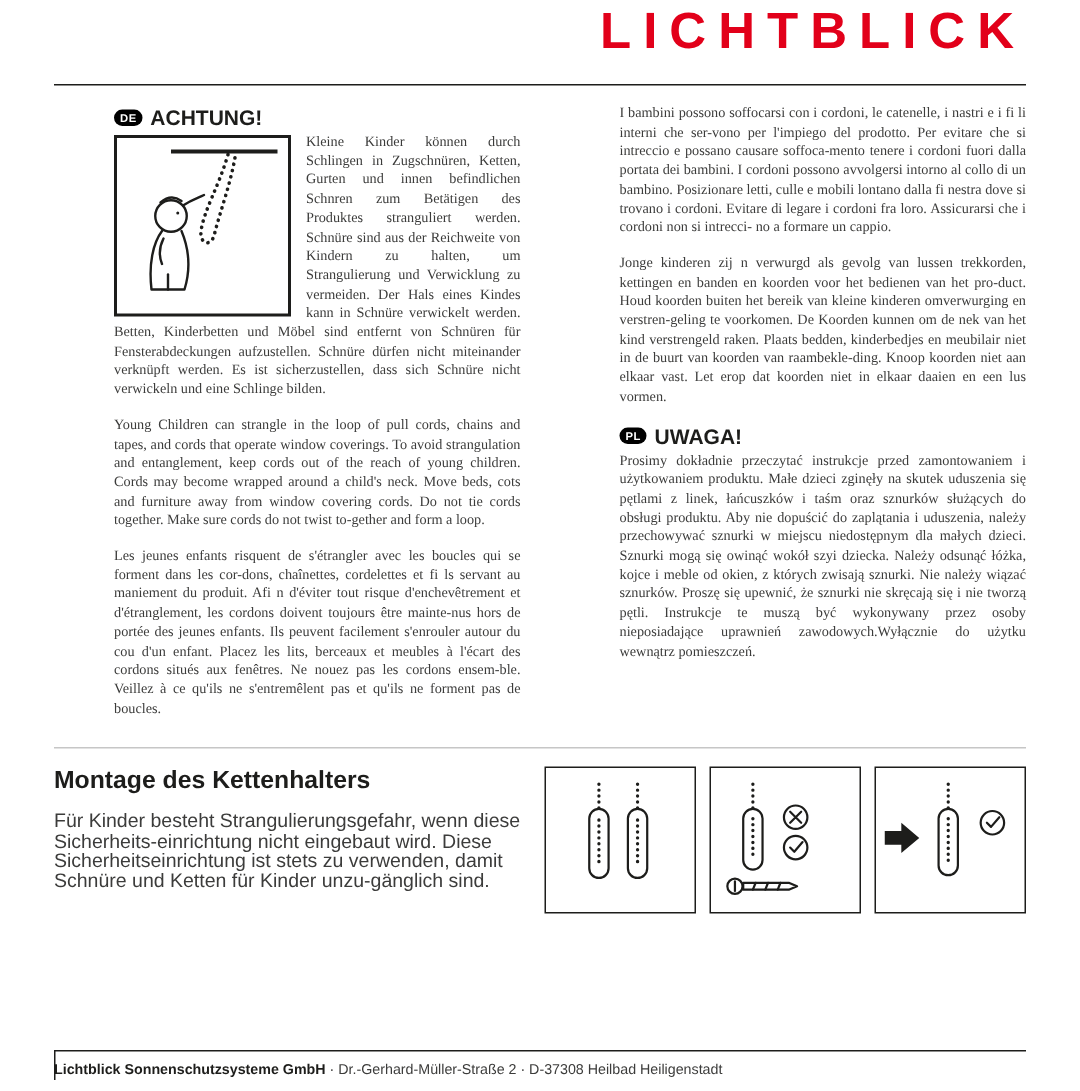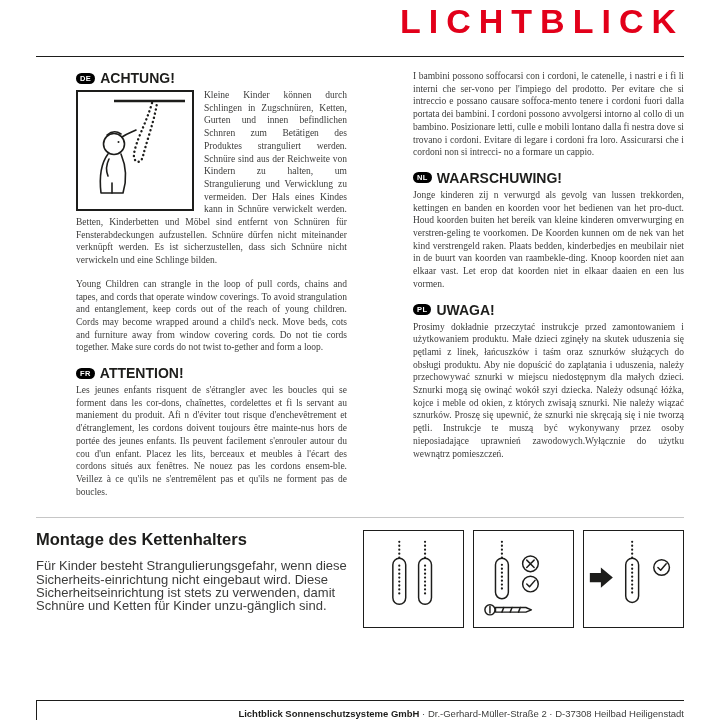--- a/index.html
+++ b/index.html
@@ -66,21 +66,21 @@
     width:101px; height:98px;
     border:1.6px solid #1d1d1b;
     display:flex; align-items:center; justify-content:center;
     background:#fff;
   }
   .step-box svg { width:92px; height:88px; }
 
   
   .footer { position:absolute; left:36px; right:36px; bottom:7px; }
   .footer-rule { border-top:1.6px solid #1d1d1b; margin-bottom:6px; }
-  .footer-line { text-align:right; font-size:9.5px; line-height:13px; color:#3c3c3b; }
+  .footer-line { text-align:left; font-size:9.5px; line-height:13px; color:#3c3c3b; }
   .footer-company { font-weight:bold; color:#1d1d1b; }
   .print-mark { position:absolute; left:0; top:0; width:1px; height:100%; background:#1d1d1b; }
 </style>
 </head>
 <body>
 
 <div class="page">
 
   <div class="logo">LICHTBLICK</div>
   <div class="rule-dark"></div>
@@ -110,40 +110,32 @@
           </span>
           <p class="w-text">Kleine Kinder können durch Schlingen in Zugschnüren, Ketten, Gurten und innen befindlichen Schnren zum Betätigen des Produktes stranguliert werden. Schnüre sind aus der Reichweite von Kindern zu halten, um Strangulierung und Verwicklung zu vermeiden. Der Hals eines Kindes kann in Schnüre verwickelt werden. Betten, Kinderbetten und Möbel sind entfernt von Schnüren für Fensterabdeckungen aufzustellen. Schnüre dürfen nicht miteinander verknüpft werden. Es ist sicherzustellen, dass sich Schnüre nicht verwickeln und eine Schlinge bilden.</p>
         </div>
       </section>
 
       <section class="warning">
         <p class="w-text">Young Children can strangle in the loop of pull cords, chains and tapes, and cords that operate window coverings. To avoid strangulation and entanglement, keep cords out of the reach of young children. Cords may become wrapped around a child's neck. Move beds, cots and furniture away from window covering cords. Do not tie cords together. Make sure cords do not twist to-gether and form a loop.</p>
       </section>
 
       <section class="warning">
-        <div class="w-head">
-          <span class="lang-badge">FR</span>
-          <span class="w-title">ATTENTION!</span>
-        </div>
         <p class="w-text">Les jeunes enfants risquent de s'étrangler avec les boucles qui se forment dans les cor-dons, chaînettes, cordelettes et fi ls servant au maniement du produit. Afi n d'éviter tout risque d'enchevêtrement et d'étranglement, les cordons doivent toujours être mainte-nus hors de portée des jeunes enfants. Ils peuvent facilement s'enrouler autour du cou d'un enfant. Placez les lits, berceaux et meubles à l'écart des cordons situés aux fenêtres. Ne nouez pas les cordons ensem-ble. Veillez à ce qu'ils ne s'entremêlent pas et qu'ils ne forment pas de boucles.</p>
       </section>
 
     </div>
 
     <div class="col">
 
       <section class="warning">
         <p class="w-text">I bambini possono soffocarsi con i cordoni, le catenelle, i nastri e i fi li interni che ser-vono per l'impiego del prodotto. Per evitare che si intreccio e possano causare soffoca-mento tenere i cordoni fuori dalla portata dei bambini. I cordoni possono avvolgersi intorno al collo di un bambino. Posizionare letti, culle e mobili lontano dalla fi nestra dove si trovano i cordoni. Evitare di legare i cordoni fra loro. Assicurarsi che i cordoni non si intrecci- no a formare un cappio.</p>
       </section>
 
       <section class="warning">
-        <div class="w-head">
-          <span class="lang-badge">NL</span>
-          <span class="w-title">WAARSCHUWING!</span>
-        </div>
         <p class="w-text">Jonge kinderen zij n verwurgd als gevolg van lussen trekkorden, kettingen en banden en koorden voor het bedienen van het pro-duct. Houd koorden buiten het bereik van kleine kinderen omverwurging en verstren-geling te voorkomen. De Koorden kunnen om de nek van het kind verstrengeld raken. Plaats bedden, kinderbedjes en meubilair niet in de buurt van koorden van raambekle-ding. Knoop koorden niet aan elkaar vast. Let erop dat koorden niet in elkaar daaien en een lus vormen.</p>
       </section>
 
       <section class="warning">
         <div class="w-head">
           <span class="lang-badge">PL</span>
           <span class="w-title">UWAGA!</span>
         </div>
         <p class="w-text">Prosimy dokładnie przeczytać instrukcje przed zamontowaniem i użytkowaniem produktu. Małe dzieci zginęły na skutek uduszenia się pętlami z linek, łańcuszków i taśm oraz sznurków służących do obsługi produktu. Aby nie dopuścić do zaplątania i uduszenia, należy przechowywać sznurki w miejscu niedostępnym dla małych dzieci. Sznurki mogą się owinąć wokół szyi dziecka. Należy odsunąć łóżka, kojce i meble od okien, z których zwisają sznurki. Nie należy wiązać sznurków. Proszę się upewnić, że sznurki nie skręcają się i nie tworzą pętli. Instrukcje te muszą być wykonywany przez osoby nieposiadające uprawnień zawodowych.Wyłącznie do użytku wewnątrz pomieszczeń.</p>
       </section>

